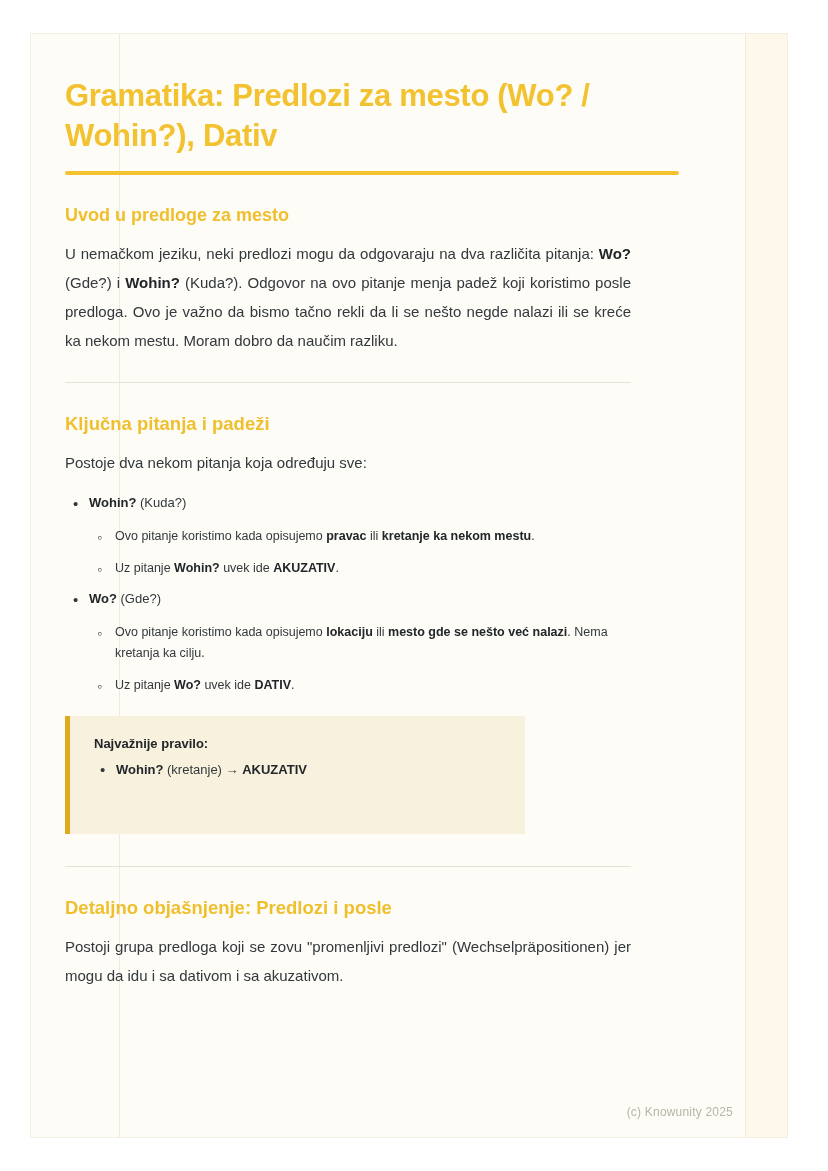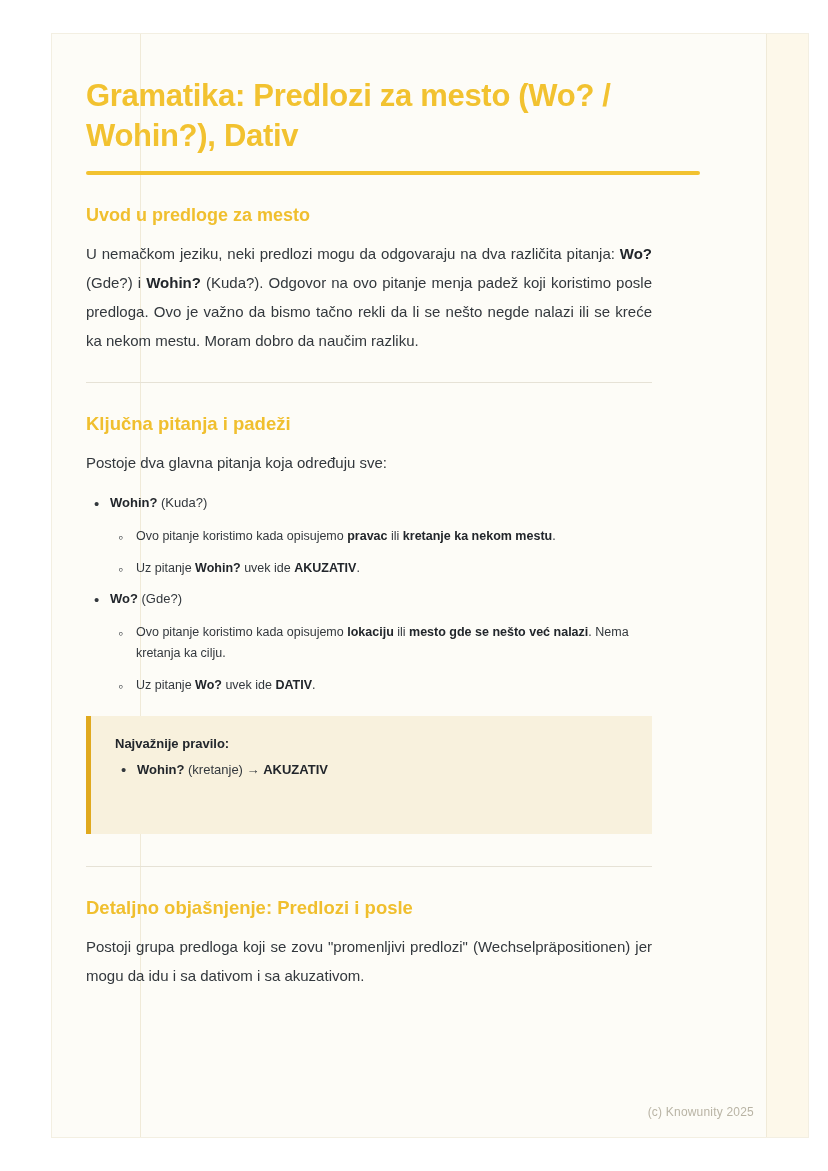--- a/index.html
+++ b/index.html
@@ -11,21 +11,21 @@
     width: 828px;
     height: 1171px;
     font-family: "Liberation Sans", sans-serif;
     color: #2b2b2b;
     position: relative;
     overflow: hidden;
   }
 
   .page {
     position: absolute;
-    left: 52px;
+    left: 31px;
     top: 34px;
     width: 756px;
     height: 1103px;
     background: #fdfcf7;
     box-shadow: 0 0 0 1px #f3efe2;
     overflow: hidden;
   }
 
   
   .rule-v {
@@ -140,21 +140,21 @@
     top: -1px;
     font-size: 14px;
     color: #33383d;
   }
 
   b, strong { font-weight: bold; color: #22262b; }
 
   .callout {
     position: relative;
     margin: 20px 0 0 0;
-    width: 566px;
+    width: 460px;
     background: #f8f1dd;
     border-left: 5px solid #e0a91e;
     box-sizing: border-box;
     padding: 20px 22px 22px 24px;
     min-height: 118px;
   }
   .callout-title {
     font-size: 13px;
     font-weight: bold;
     color: #22262b;
@@ -203,21 +203,21 @@
 
     <h1 class="doc-title">Gramatika: Predlozi za mesto (Wo? / Wohin?), Dativ</h1>
     <div class="title-underline"></div>
 
     <h2 class="section-title">Uvod u predloge za mesto</h2>
     <p class="para"><span>U nemačkom jeziku, neki predlozi mogu da odgovaraju na dva različita pitanja: </span><b>Wo?</b><span> (Gde?) i </span><b>Wohin?</b><span> (Kuda?). Odgovor na ovo pitanje menja padež koji koristimo posle predloga. Ovo je važno da bismo tačno rekli da li se nešto negde nalazi ili se kreće ka nekom mestu. Moram dobro da naučim razliku.</span></p>
 
     <div class="divider"></div>
 
     <h2 class="section-title lg">Ključna pitanja i padeži</h2>
-    <p class="para">Postoje dva glavna pitanja koja određuju sve:</p>
+    <p class="para">Postoje dva nekom pitanja koja određuju sve:</p>
 
     <ul class="lvl1">
       <li class="bullet-item">
         <b>Wohin?</b><span> (Kuda?)</span>
         <ul class="lvl2">
           <li class="sub-item"><span>Ovo pitanje koristimo kada opisujemo </span><b>pravac</b><span> ili </span><b>kretanje ka nekom mestu</b><span>.</span></li>
           <li class="sub-item"><span>Uz pitanje </span><b>Wohin?</b><span> uvek ide </span><b>AKUZATIV</b><span>.</span></li>
         </ul>
       </li>
       <li class="bullet-item">

